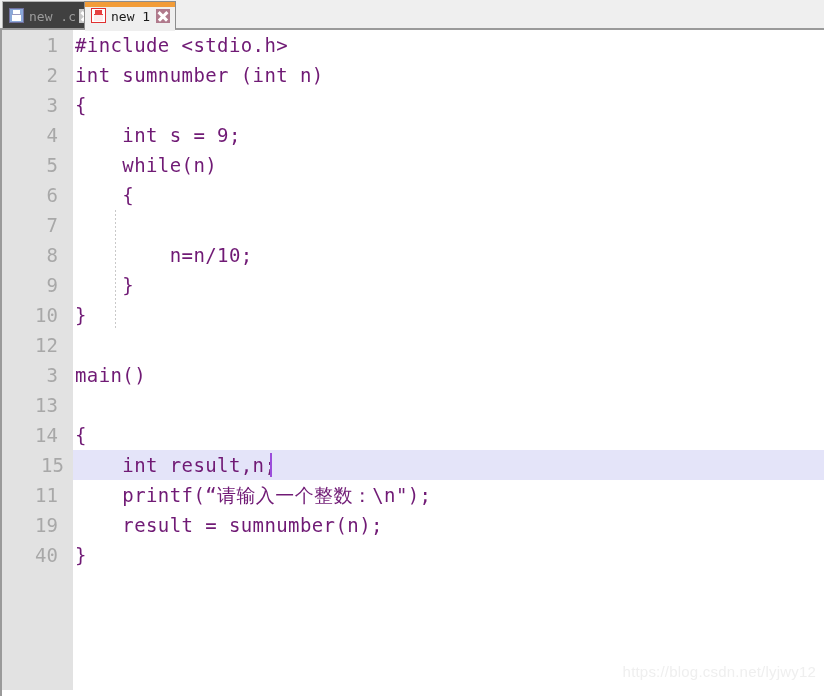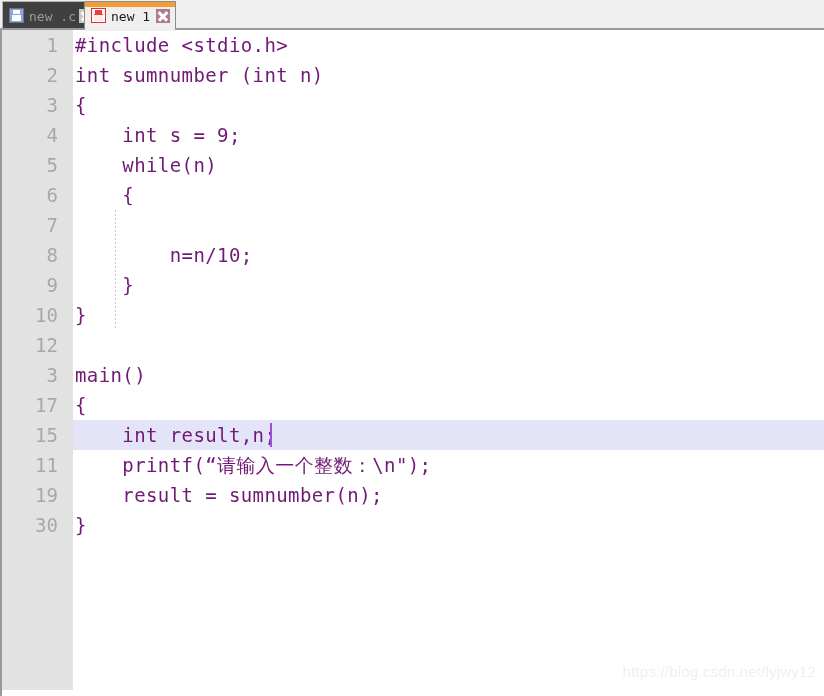--- a/index.html
+++ b/index.html
@@ -214,21 +214,21 @@
   }
   .line.highlight .hl-bg {
     position: absolute;
     left: 71px;
     top: 0;
     width: 751px;
     height: 30px;
     background: #e4e4f9;
   }
   .line.highlight .txt { z-index: 2; }
-  .line.highlight .num { z-index: 2; }
+  .line.highlight .num { z-index: 2; padding-left: 6px; }
 
   .caret {
     position: absolute;
     width: 2px;
     height: 24px;
     top: 3px;
     background: #9b4ddb;
     z-index: 3;
   }
 
@@ -298,23 +298,24 @@
         <div class="line"><span class="num">3</span><span class="txt">{</span></div>
         <div class="line"><span class="num">4</span><span class="txt">    int s = 9;</span></div>
         <div class="line"><span class="num">5</span><span class="txt">    while(n)</span></div>
         <div class="line"><span class="num">6</span><span class="txt">    {</span></div>
         <div class="line"><span class="num">7</span></div>
         <div class="line"><span class="num">8</span><span class="txt">        n=n/10;</span></div>
         <div class="line"><span class="num">9</span><span class="txt">    }</span></div>
         <div class="line"><span class="num">10</span><span class="txt">}</span></div>
         <div class="line"><span class="num">12</span><span class="txt"></span></div>
         <div class="line"><span class="num">3</span><span class="txt">main()</span></div>
-        <div class="line"><span class="num">17</span><span class="txt">{</span></div>
+        <div class="line"><span class="num">13</span><span class="txt"></span></div>
+        <div class="line"><span class="num">14</span><span class="txt">{</span></div>
         <div class="line highlight"><div class="hl-bg"></div><span class="num">15</span><span class="txt">    int result,n;</span><span class="caret" style="left: 267.65px;"></span></div>
         <div class="line"><span class="num">11</span><span class="txt">    printf(“请输入一个整数：\n");</span></div>
         <div class="line"><span class="num">19</span><span class="txt">    result = sumnumber(n);</span></div>
-        <div class="line"><span class="num">30</span><span class="txt">}</span></div>
+        <div class="line"><span class="num">40</span><span class="txt">}</span></div>
       </div>
 
     <div class="watermark">https://blog.csdn.net/lyjwy12</div>
   </div>
 
 </div>
 
 </body></html>

